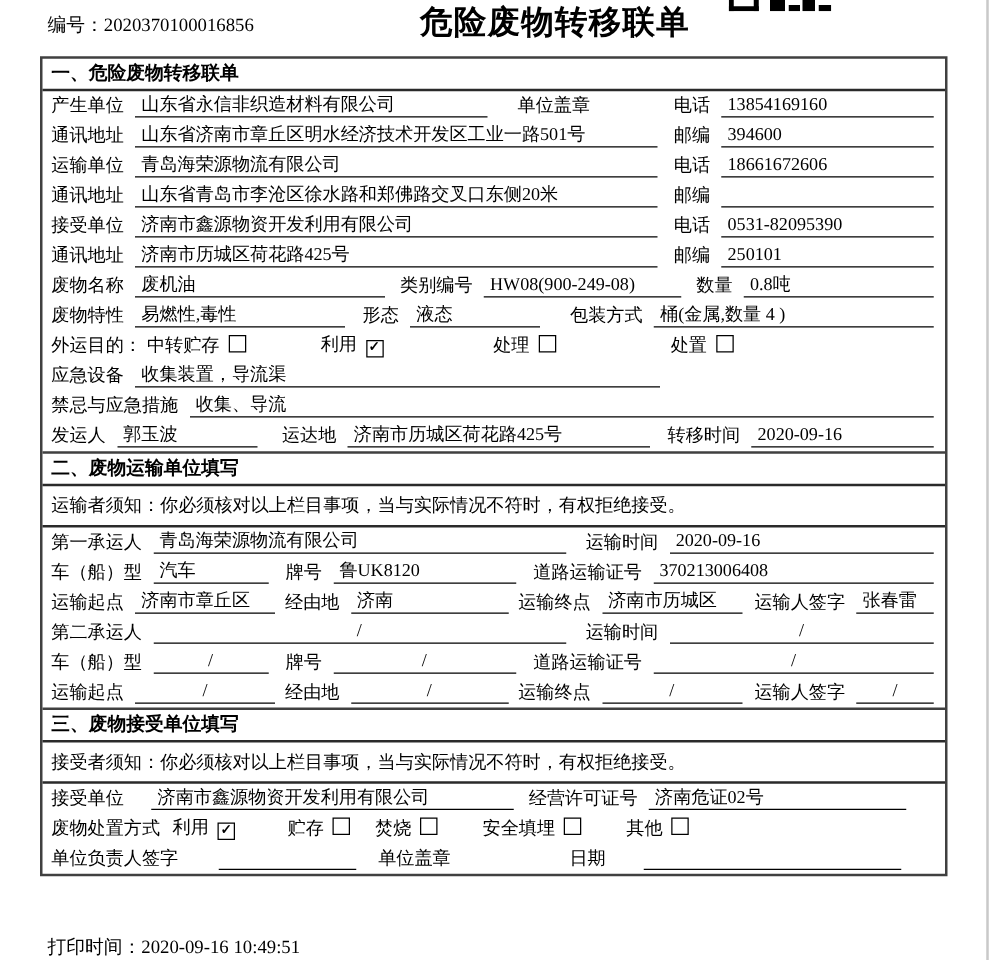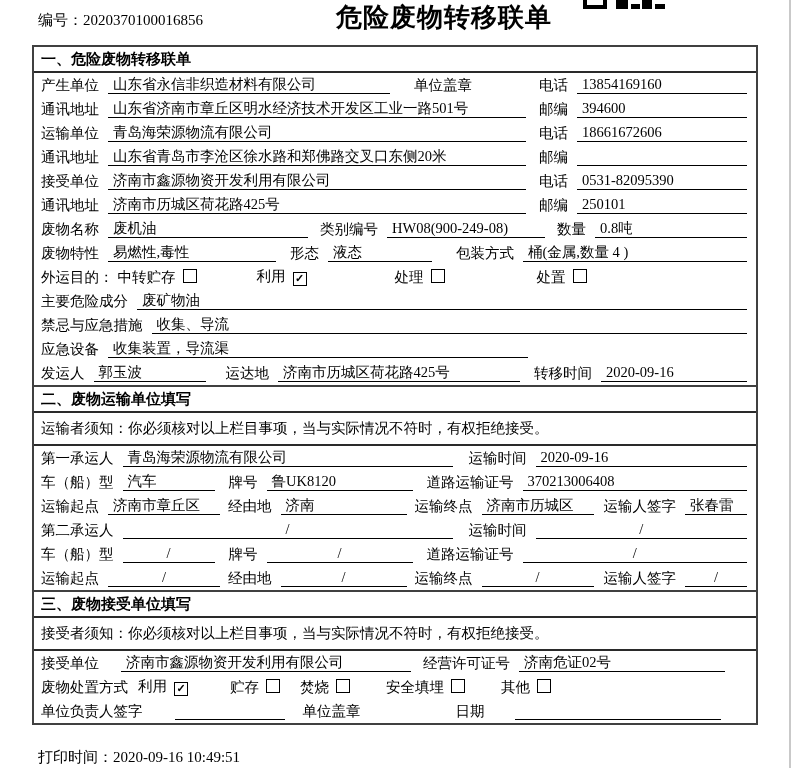--- a/index.html
+++ b/index.html
@@ -115,33 +115,29 @@
     </div>
 
     <div class="row">
       <span class="lbl">外运目的：</span>
       <span class="opt" style="margin-left:4px"><span>中转贮存</span><span class="cb"></span></span>
       <span class="opt" style="margin-left:60px"><span>利用</span><span class="cb checked">✓</span></span>
       <span class="opt" style="margin-left:88px"><span>处理</span><span class="cb"></span></span>
       <span class="opt" style="margin-left:92px"><span>处置</span><span class="cb"></span></span>
     </div>
 
-    <div class="row">
-      <span class="lbl">主要危险成分</span>
-      <span class="ul grow">废矿物油</span>
+
+    <div class="row">
+      <span class="lbl">应急设备</span>
+      <span class="ul" style="width:420px">收集装置，导流渠</span>
     </div>
 
     <div class="row">
       <span class="lbl">禁忌与应急措施</span>
       <span class="ul grow">收集、导流</span>
-    </div>
-
-    <div class="row">
-      <span class="lbl">应急设备</span>
-      <span class="ul" style="width:420px">收集装置，导流渠</span>
     </div>
 
     <div class="row">
       <span class="lbl">发运人</span>
       <span class="ul" style="width:112px">郭玉波</span>
       <span class="lbl" style="margin-left:20px">运达地</span>
       <span class="ul" style="width:242px">济南市历城区荷花路425号</span>
       <span class="lbl" style="margin-left:14px">转移时间</span>
       <span class="ul grow">2020-09-16</span>
     </div>

